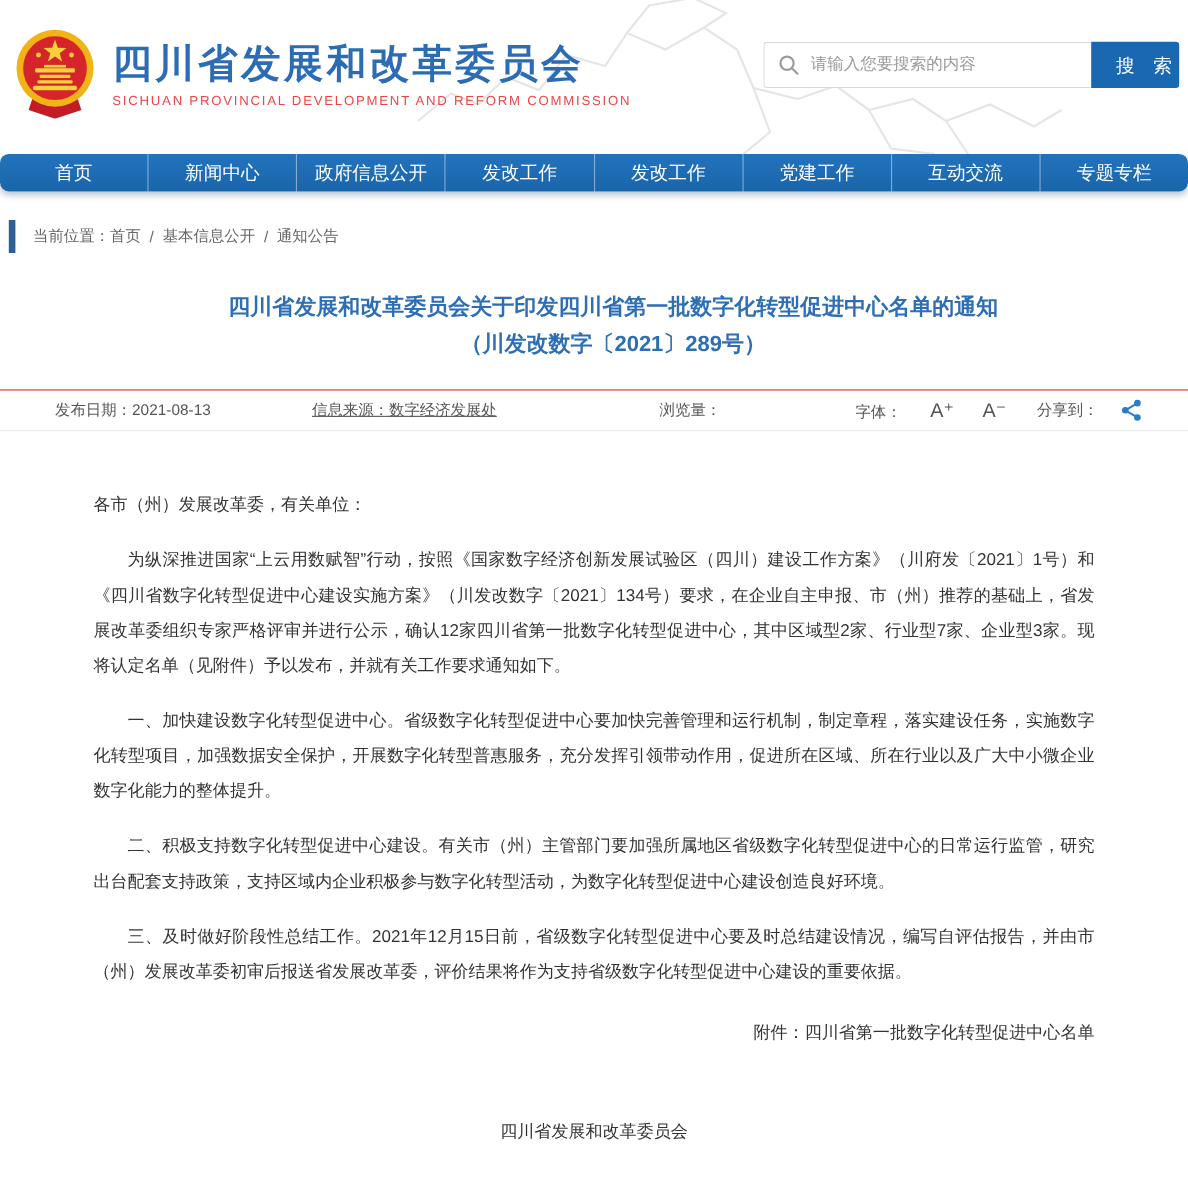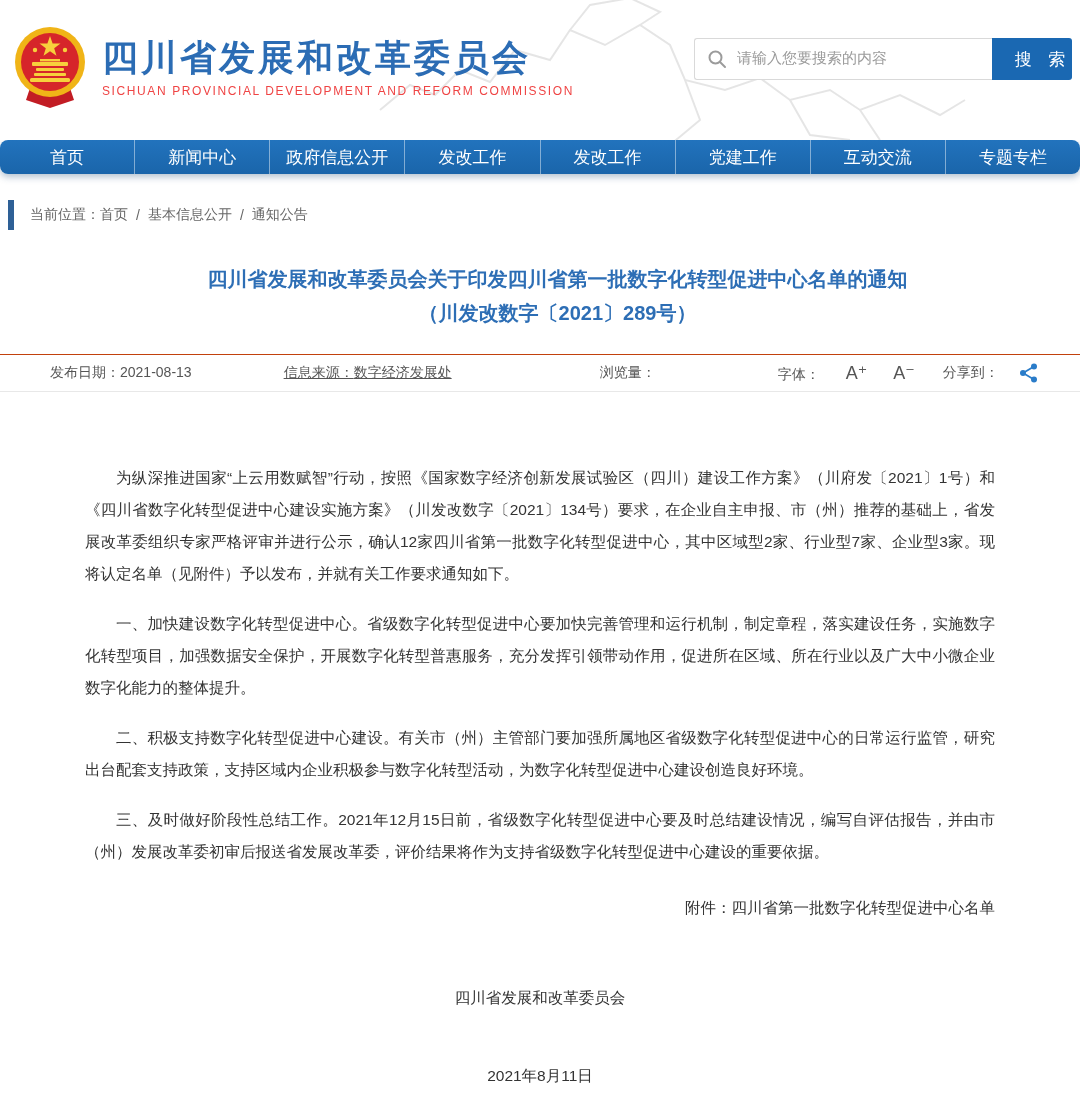--- a/index.html
+++ b/index.html
@@ -266,20 +266,21 @@
         <circle cx="17" cy="18.5" r="3" fill="#2a7cc9"></circle>
         <line x1="6" y1="12" x2="17" y2="5.5" stroke="#2a7cc9" stroke-width="1.8"></line>
         <line x1="6" y1="12" x2="17" y2="18.5" stroke="#2a7cc9" stroke-width="1.8"></line>
       </svg>
 
     </span>
   </span>
 </div>
 
 <article class="article-body">
+  <p class="salutation">各市（州）发展改革委，有关单位：</p>
   <p class="para">为纵深推进国家“上云用数赋智”行动，按照《国家数字经济创新发展试验区（四川）建设工作方案》（川府发〔2021〕1号）和《四川省数字化转型促进中心建设实施方案》（川发改数字〔2021〕134号）要求，在企业自主申报、市（州）推荐的基础上，省发展改革委组织专家严格评审并进行公示，确认12家四川省第一批数字化转型促进中心，其中区域型2家、行业型7家、企业型3家。现将认定名单（见附件）予以发布，并就有关工作要求通知如下。</p>
   <p class="para">一、加快建设数字化转型促进中心。省级数字化转型促进中心要加快完善管理和运行机制，制定章程，落实建设任务，实施数字化转型项目，加强数据安全保护，开展数字化转型普惠服务，充分发挥引领带动作用，促进所在区域、所在行业以及广大中小微企业数字化能力的整体提升。</p>
   <p class="para">二、积极支持数字化转型促进中心建设。有关市（州）主管部门要加强所属地区省级数字化转型促进中心的日常运行监管，研究出台配套支持政策，支持区域内企业积极参与数字化转型活动，为数字化转型促进中心建设创造良好环境。</p>
   <p class="para">三、及时做好阶段性总结工作。2021年12月15日前，省级数字化转型促进中心要及时总结建设情况，编写自评估报告，并由市（州）发展改革委初审后报送省发展改革委，评价结果将作为支持省级数字化转型促进中心建设的重要依据。</p>
   <p class="attachment">附件：四川省第一批数字化转型促进中心名单</p>
   <p class="signature">四川省发展和改革委员会</p>
   <p class="sign-date">2021年8月11日</p>
 </article>
 
 </body></html>

